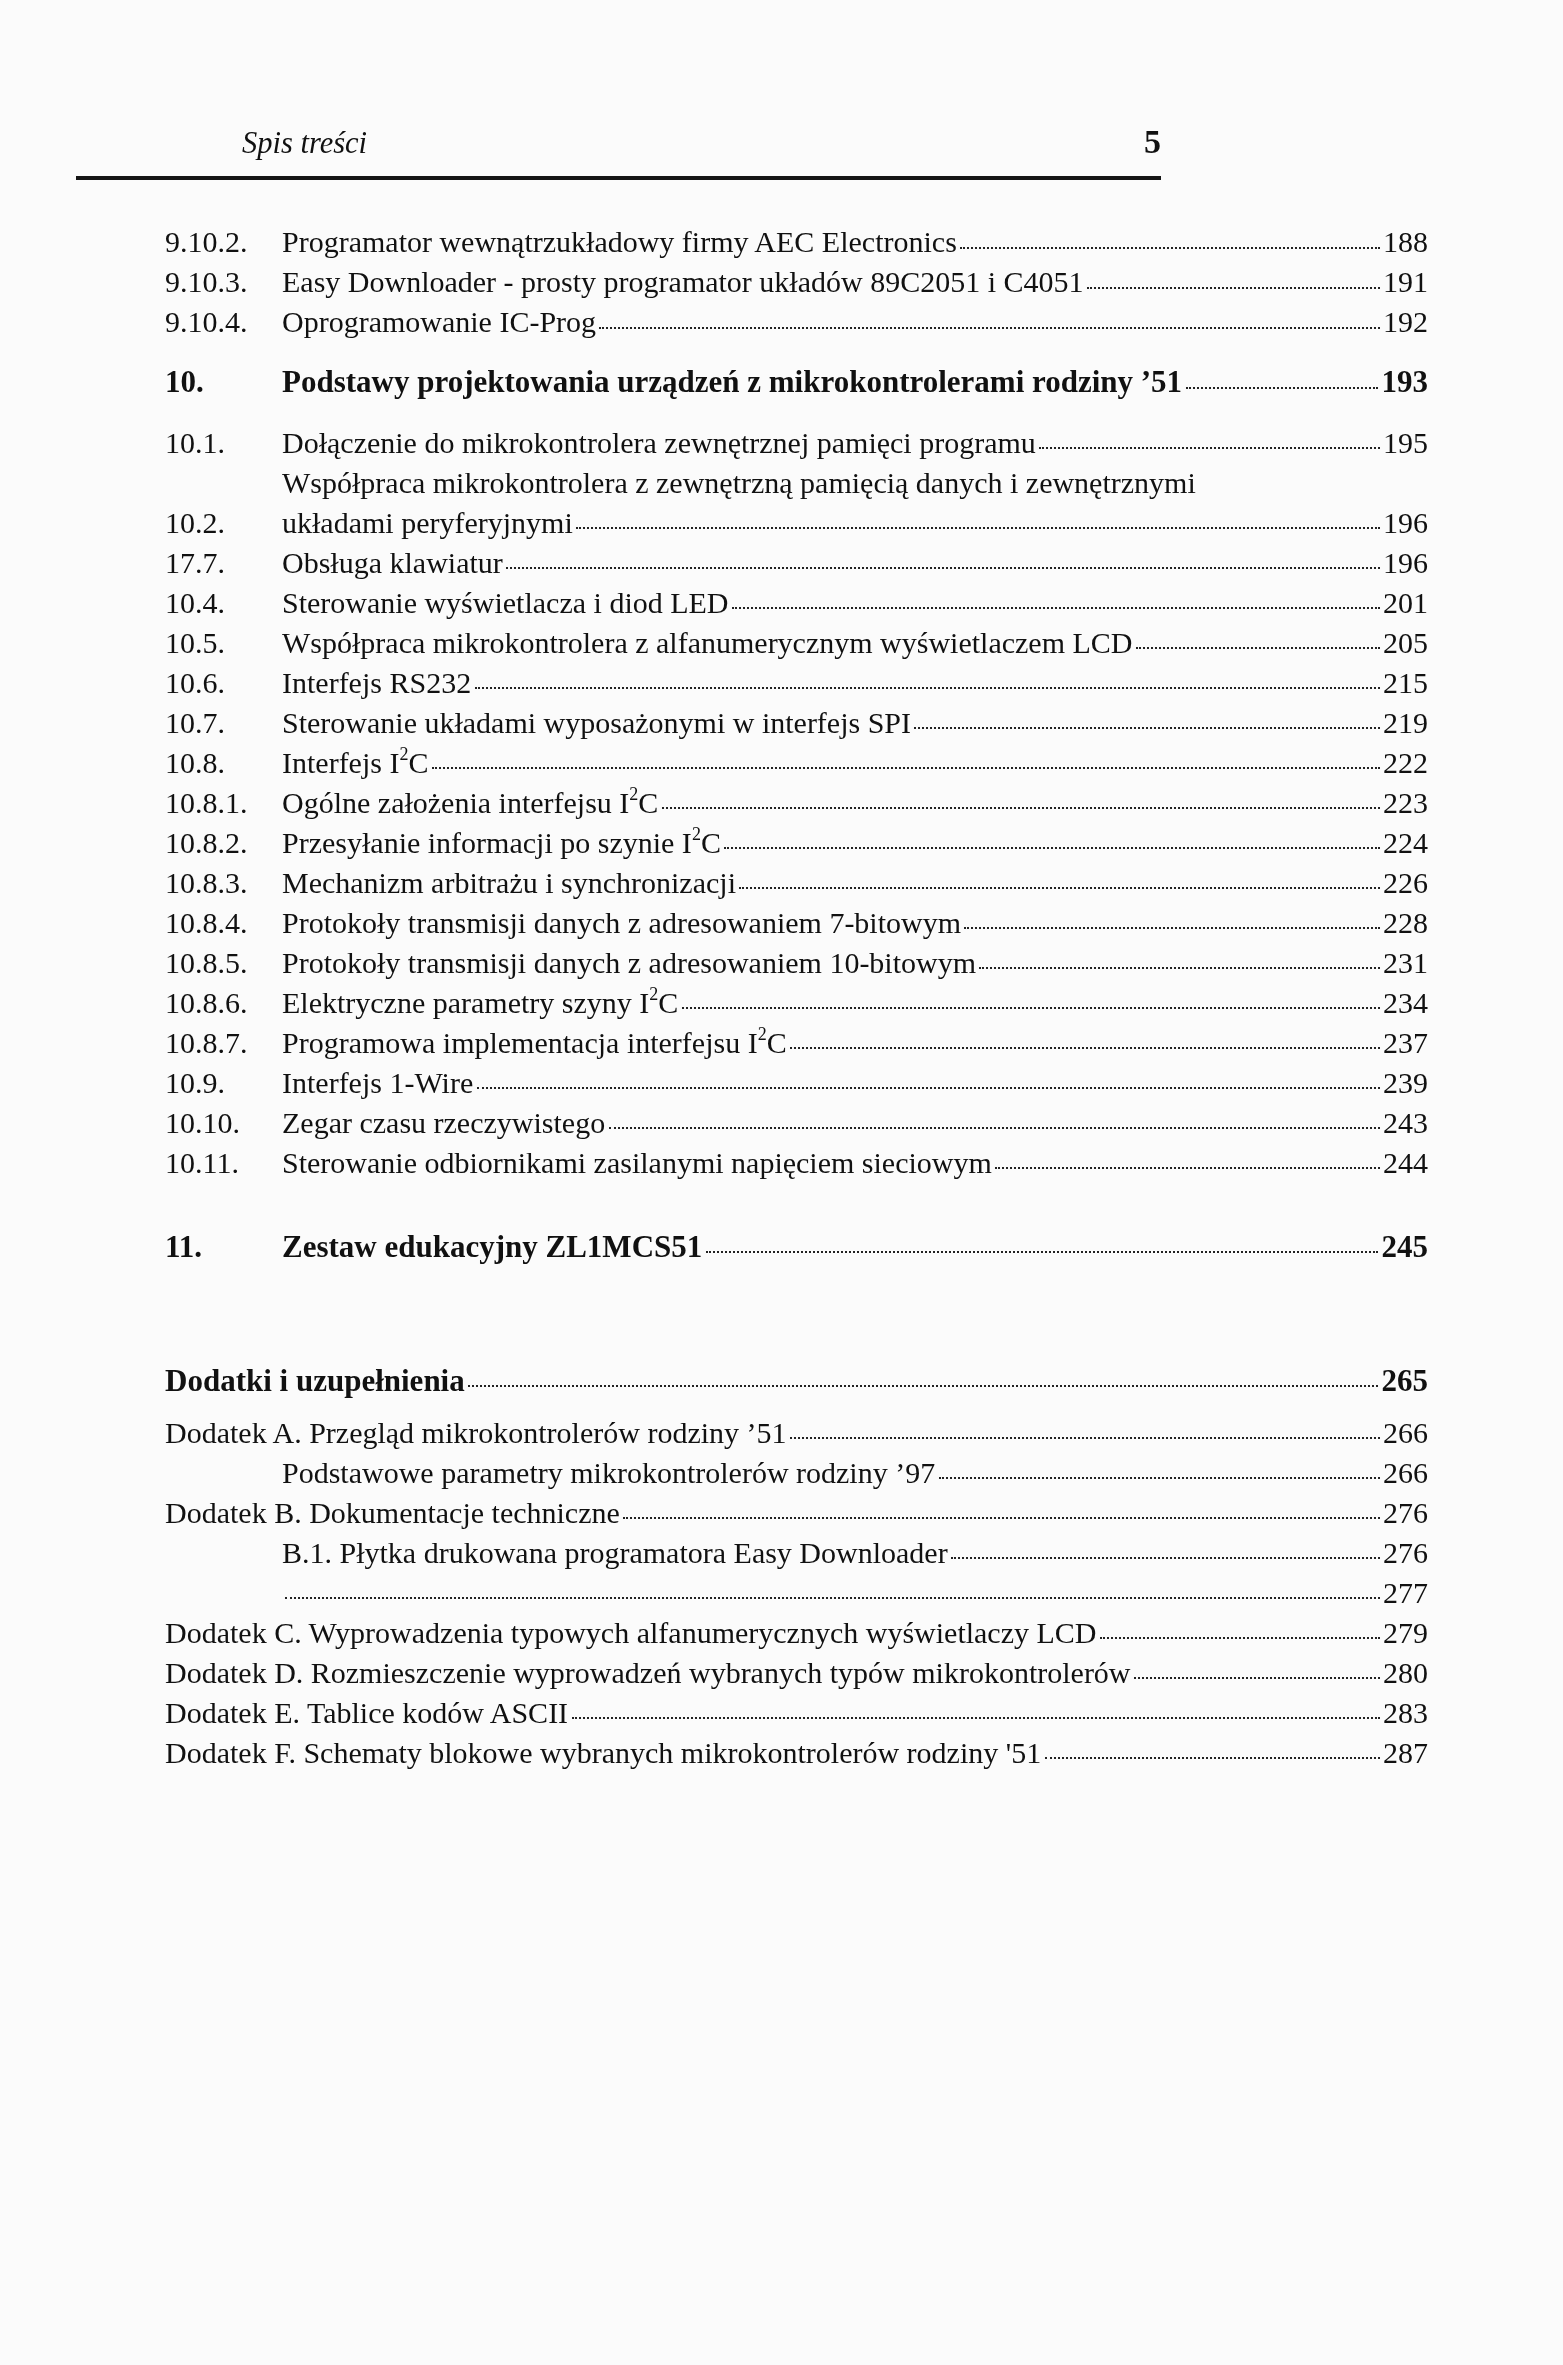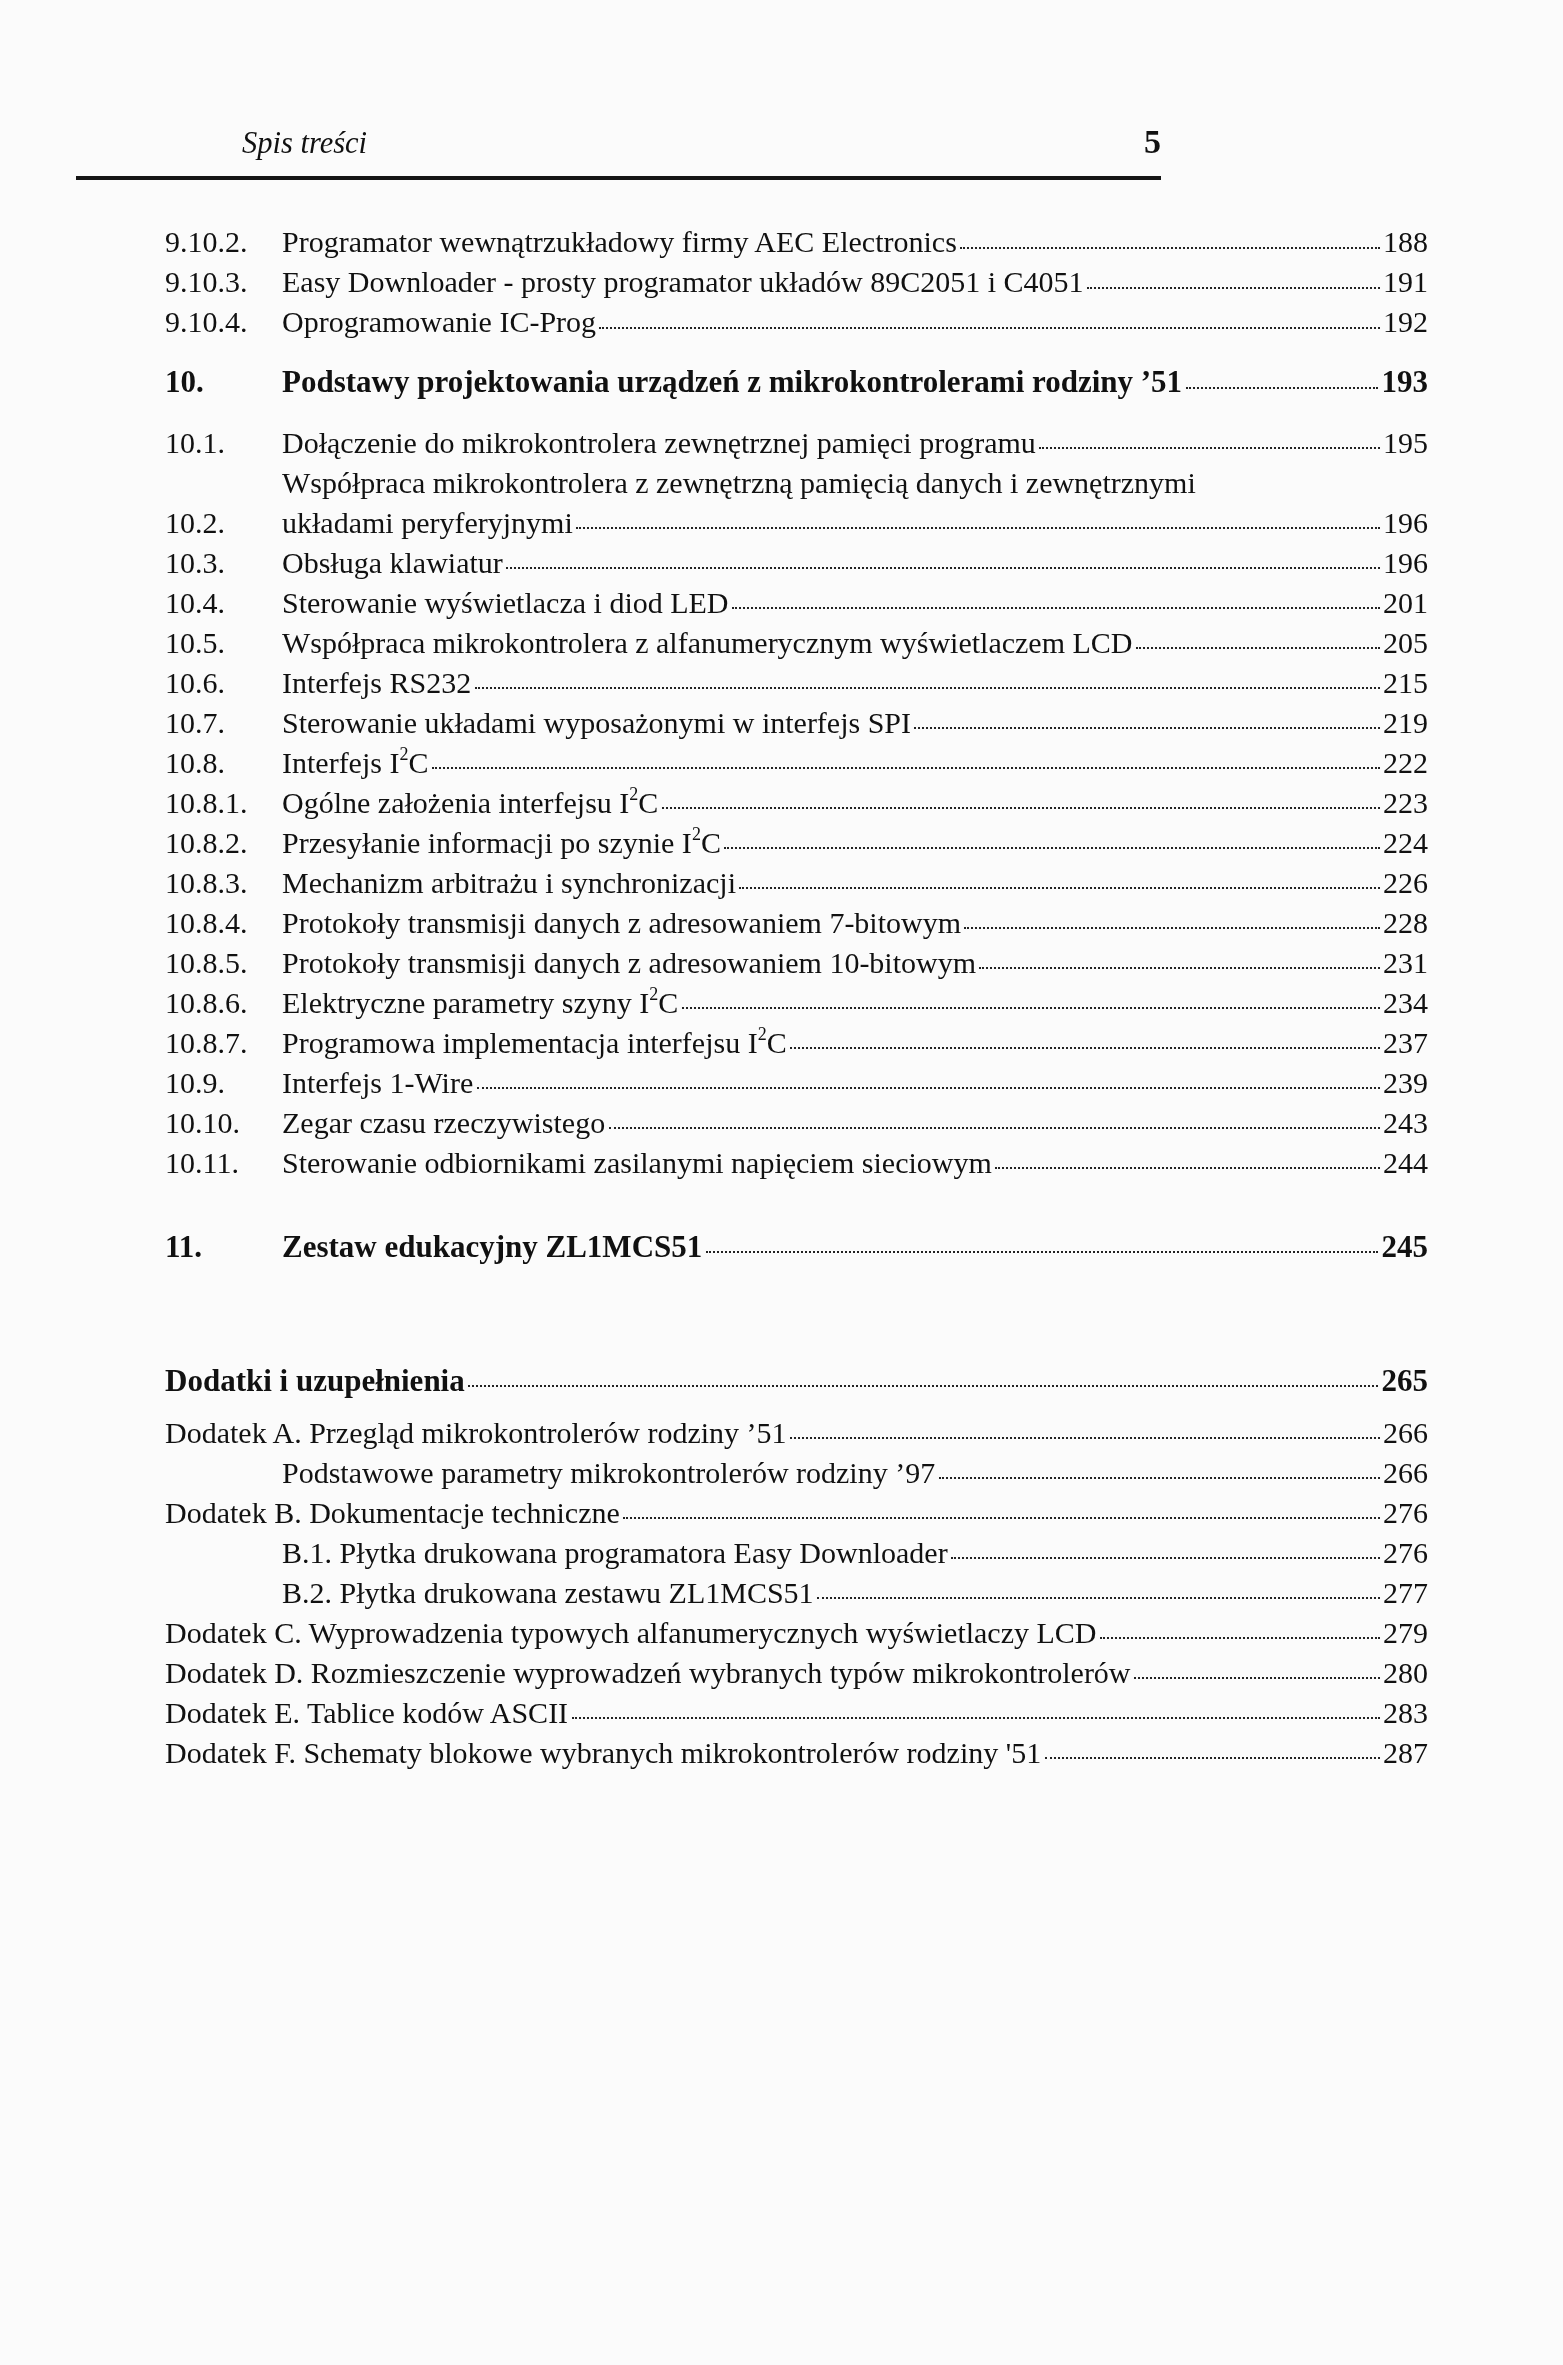--- a/index.html
+++ b/index.html
@@ -112,21 +112,21 @@
       <span class="body">
         <span class="line1">Współpraca mikrokontrolera z zewnętrzną pamięcią danych i zewnętrznymi</span>
         <span class="line2">
             <span class="txt">układami peryferyjnymi</span>
             <span class="dots"></span>
             <span class="pg">196</span>
           </span>
       </span>
     </div>
     <div class="row">
-      <span class="num">10.3.</span>
+      <span class="num">17.7.</span>
       <span class="body">
           <span class="txt">Obsługa klawiatur</span>
           <span class="dots"></span>
           <span class="pg">196</span>
         </span>
     </div>
     <div class="row">
       <span class="num">10.4.</span>
       <span class="body">
           <span class="txt">Sterowanie wyświetlacza i diod LED</span>
@@ -296,21 +296,20 @@
     </div>
     <div class="row appendix sub-indent">
       <span class="body">
           <span class="txt">B.1. Płytka drukowana programatora Easy Downloader</span>
           <span class="dots"></span>
           <span class="pg">276</span>
         </span>
     </div>
     <div class="row appendix sub-indent">
       <span class="body">
-          <span class="txt">B.2. Płytka drukowana zestawu ZL1MCS51</span>
           <span class="dots"></span>
           <span class="pg">277</span>
         </span>
     </div>
     <div class="row appendix">
       <span class="body">
           <span class="txt">Dodatek C. Wyprowadzenia typowych alfanumerycznych wyświetlaczy LCD</span>
           <span class="dots"></span>
           <span class="pg">279</span>
         </span>

